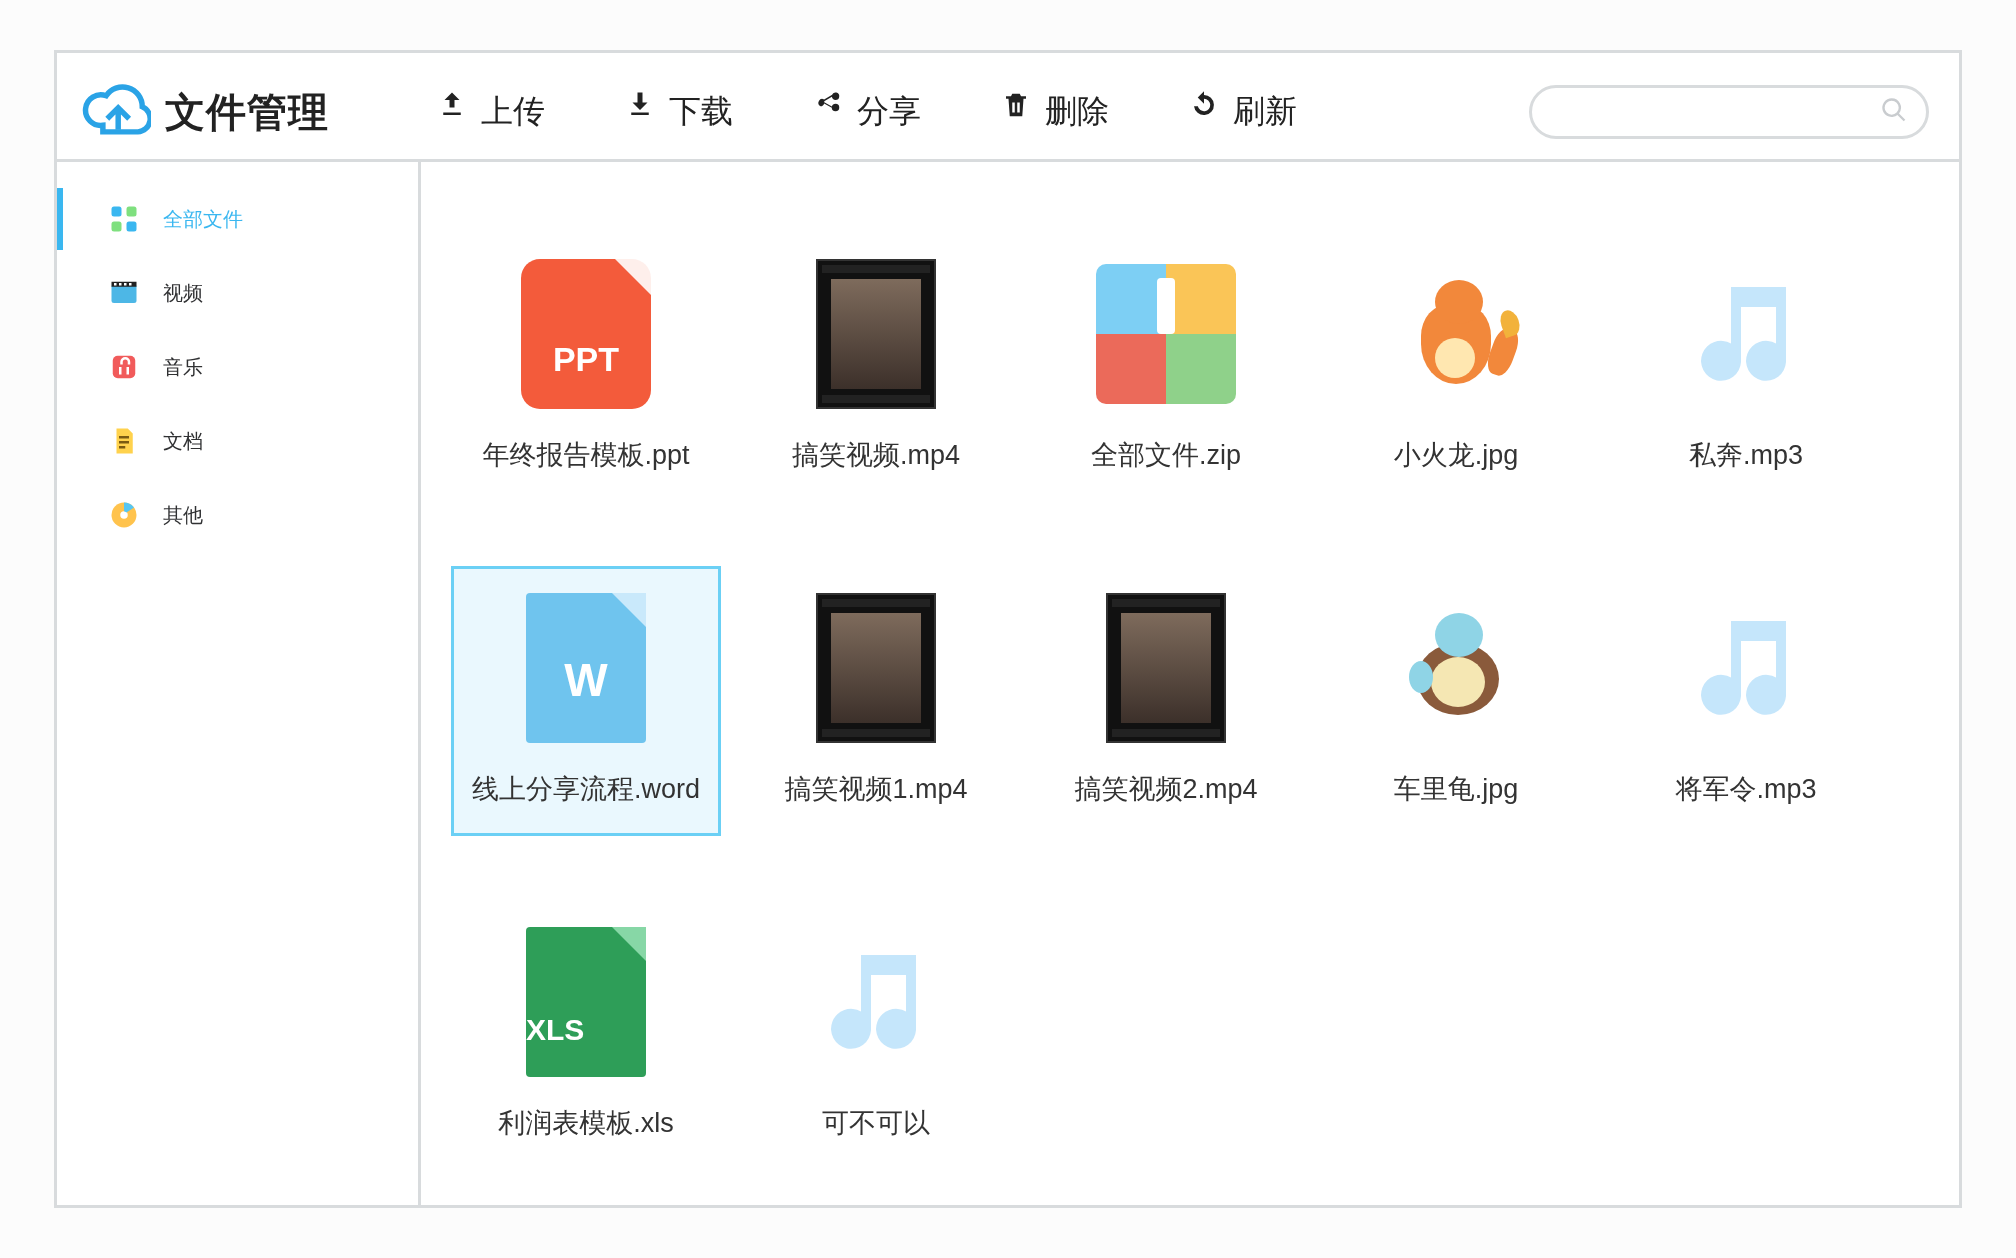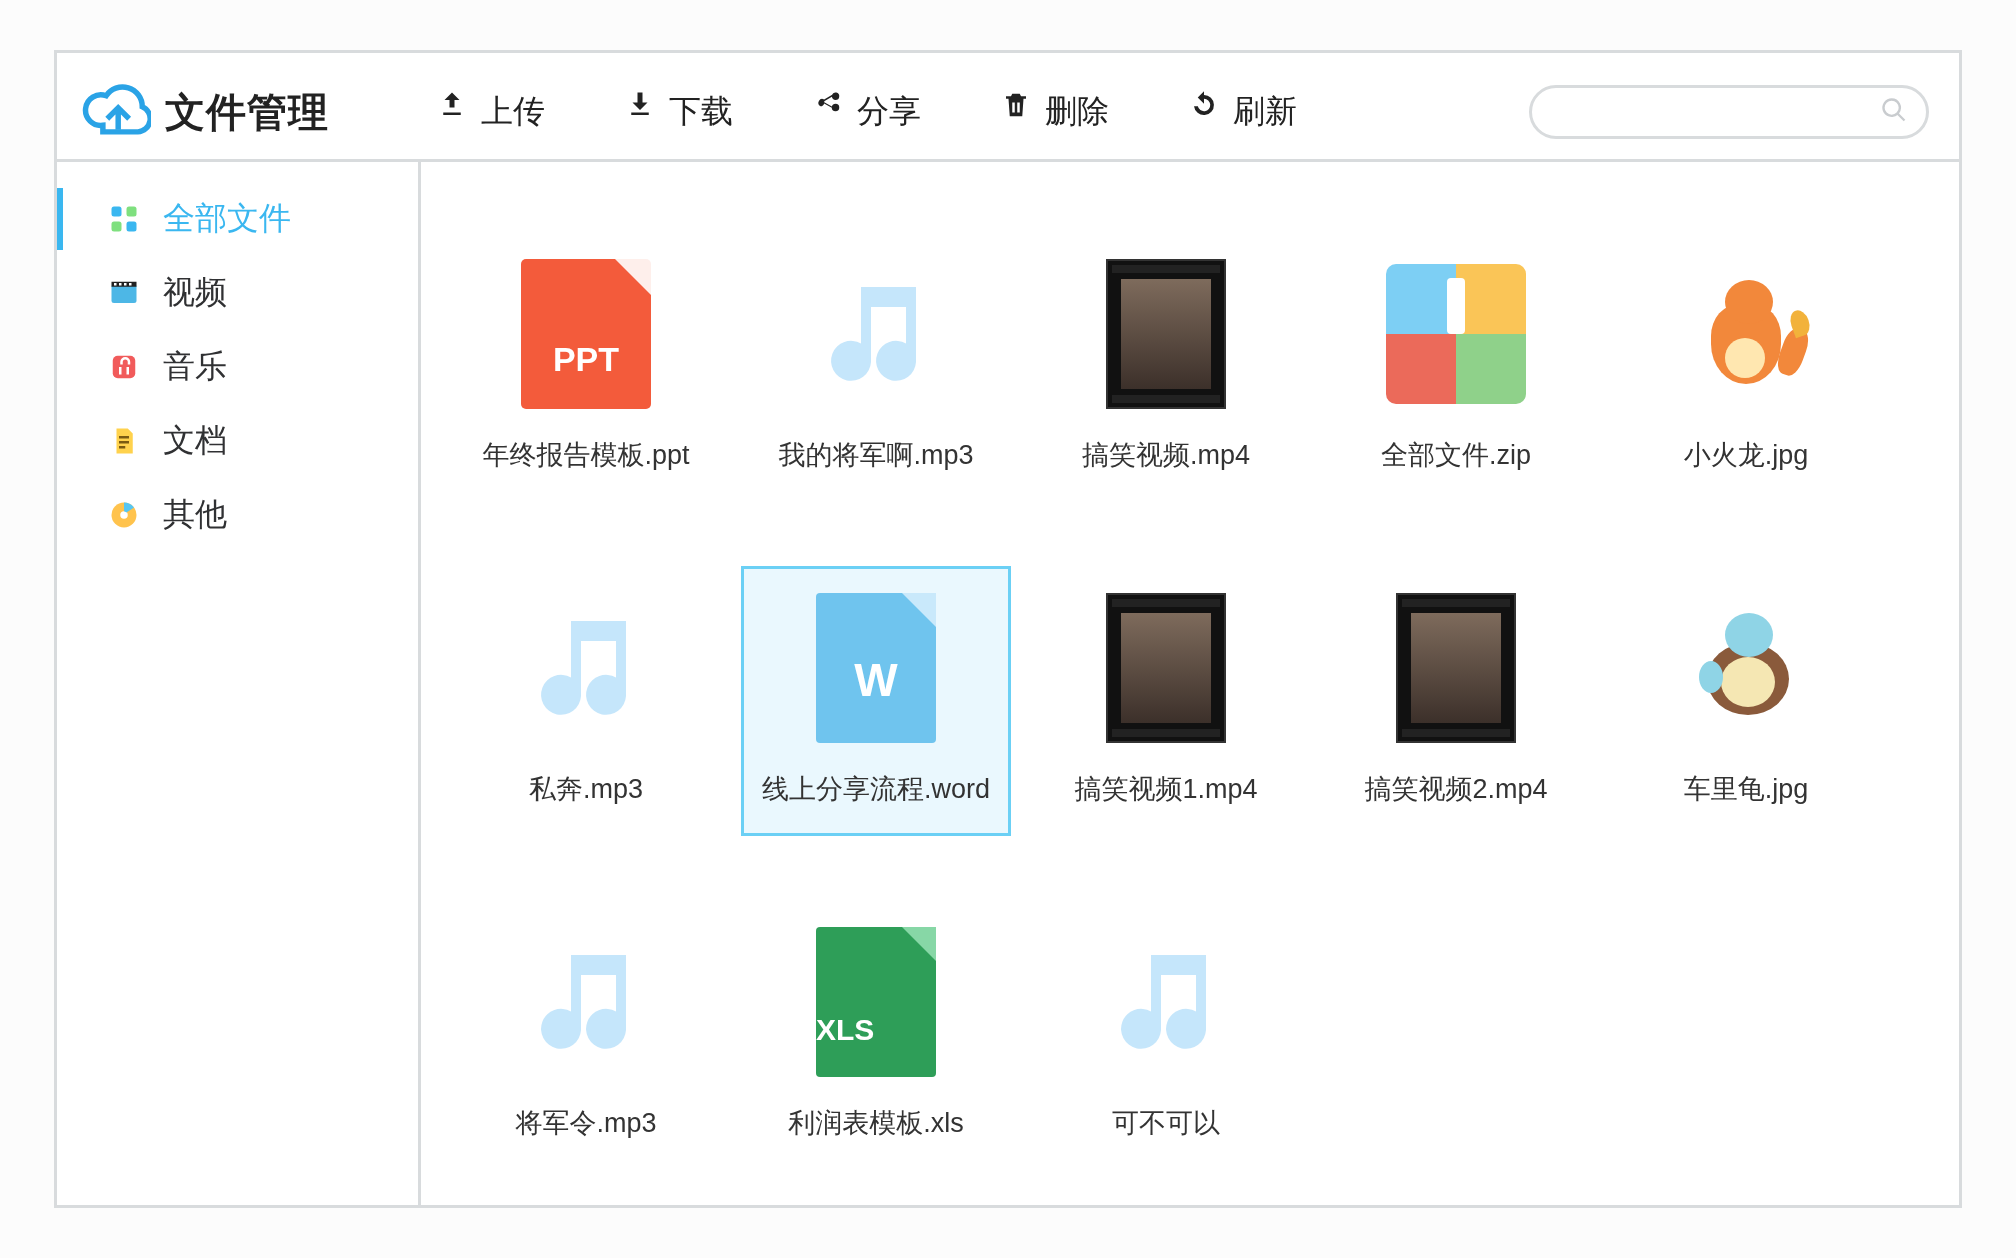--- a/index.html
+++ b/index.html
@@ -49,21 +49,21 @@
   .sidebar {
     width: 364px;
     border-top: 3px solid #d8dbdd;
     border-right: 3px solid #d8dbdd;
     padding-top: 20px;
   }
   .sitem {
     display:flex; align-items:center; gap:22px;
     height: 74px;
     padding-left: 50px;
-    font-size: 32px; color:#303133;
+    font-size: 20px; color:#303133;
     cursor:pointer;
     position:relative;
   }
   .sitem.active { color:#3ab7f0; }
   .sitem.active::before{
     content:""; position:absolute; left:0; top:6px; bottom:6px; width:6px;
     background:#3ab7f0;
   }
   .sitem .sicon { width:34px; height:34px; display:flex; align-items:center; justify-content:center;}
   .content {
@@ -94,21 +94,21 @@
   }
   .fname {
     margin-top: 28px;
     font-size: 27px; color:#333;
     text-align:center;
     width: 250px;
     white-space:nowrap; overflow:hidden; text-overflow:ellipsis;
   }
   
   .ppt-tile {
-    width:130px; height:150px; background:#f35b3b; border-radius:5px;
+    width:130px; height:150px; background:#f35b3b; border-radius:19px;
     position:relative;
   }
   .ppt-tile::before{
     content:""; position:absolute; top:0; right:0; width:36px; height:36px;
     background:#fff; clip-path: polygon(100% 0, 100% 100%, 0 0);
     opacity:.9;
   }
   .ppt-label{position:absolute; left:0; right:0; bottom:30px; text-align:center; color:#fff; font-size:34px; font-weight:600;}
   .audio-tile svg{ width:120px; height:120px; fill:#c5e6fb;}
   .video-thumb{
@@ -286,28 +286,20 @@
           <div class="file">
             <div class="thumb">
               <div class="ppt-tile">
                 <div class="ppt-label">PPT</div>
               </div>
             </div>
     <div class="fname">年终报告模板.ppt</div>
           </div>
           <div class="file">
             <div class="thumb">
-              <div class="audio-tile"><svg viewBox="0 0 24 24">
-                  <path d="M9 3v11.3A4 4 0 1 0 11 18V7h7v7.3A4 4 0 1 0 20 18V3H9z"></path>
-                </svg></div>
-            </div>
-    <div class="fname">我的将军啊.mp3</div>
-          </div>
-          <div class="file">
-            <div class="thumb">
               <div class="video-thumb">
                 <div class="bar t"></div>
                 <div class="inner"></div>
                 <div class="bar b"></div>
               </div>
             </div>
     <div class="fname">搞笑视频.mp4</div>
           </div>
           <div class="file">
             <div class="thumb">

